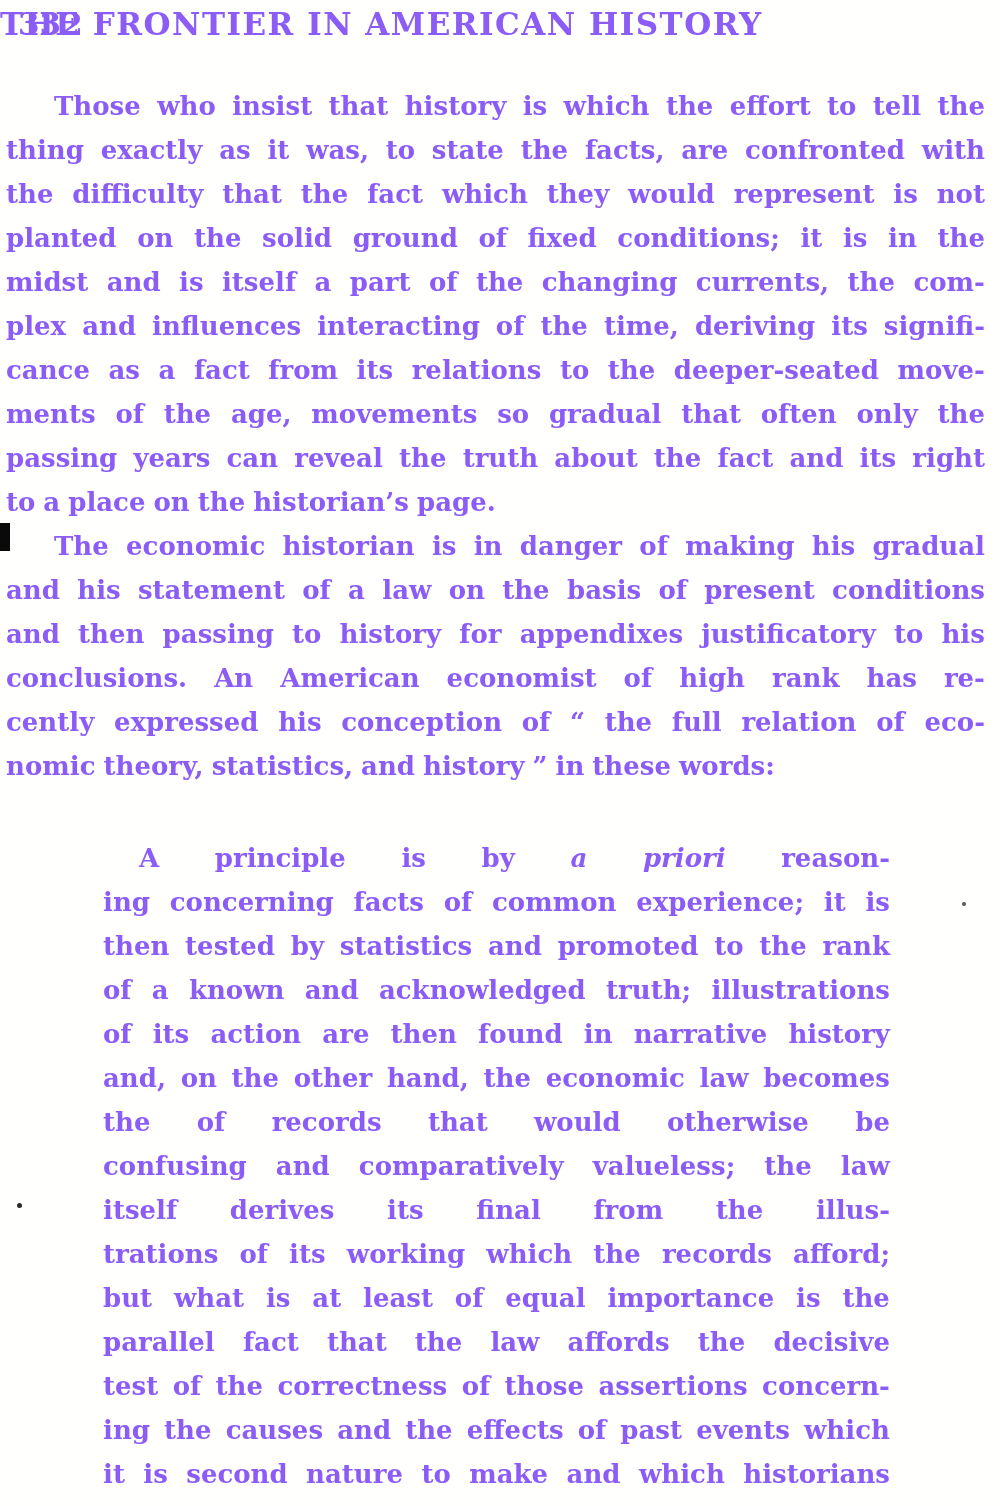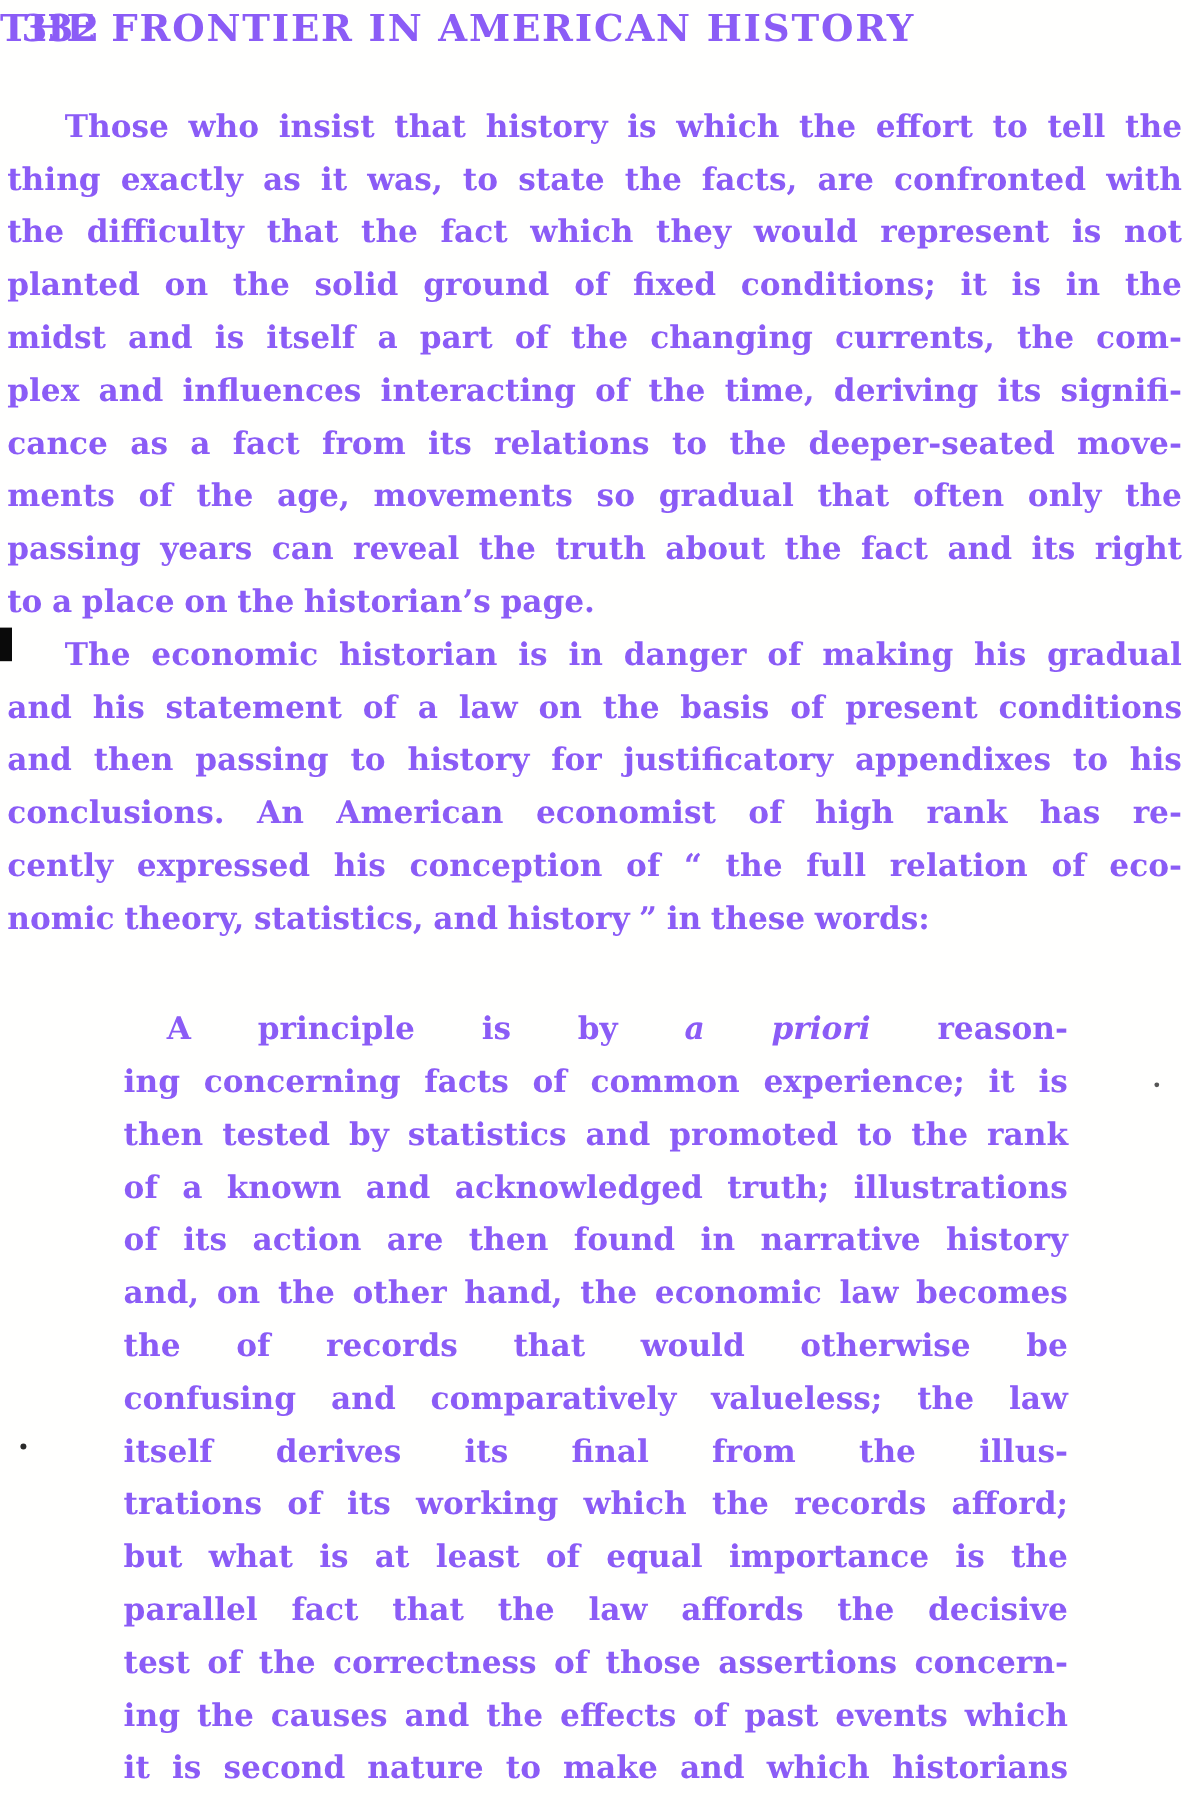--- a/index.html
+++ b/index.html
@@ -66,21 +66,21 @@
         <div class="jline"><span>midst</span><span>and</span><span>is</span><span>itself</span><span>a</span><span>part</span><span>of</span><span>the</span><span>changing</span><span>currents,</span><span>the</span><span>com-</span></div>
         <div class="jline"><span>plex</span><span>and</span><span>influences</span><span>interacting</span><span>of</span><span>the</span><span>time,</span><span>deriving</span><span>its</span><span>signifi-</span></div>
         <div class="jline"><span>cance</span><span>as</span><span>a</span><span>fact</span><span>from</span><span>its</span><span>relations</span><span>to</span><span>the</span><span>deeper-seated</span><span>move-</span></div>
         <div class="jline"><span>ments</span><span>of</span><span>the</span><span>age,</span><span>movements</span><span>so</span><span>gradual</span><span>that</span><span>often</span><span>only</span><span>the</span></div>
         <div class="jline"><span>passing</span><span>years</span><span>can</span><span>reveal</span><span>the</span><span>truth</span><span>about</span><span>the</span><span>fact</span><span>and</span><span>its</span><span>right</span></div>
         <div class="jline last"><span>to</span><span>a</span><span>place</span><span>on</span><span>the</span><span>historian’s</span><span>page.</span></div>
       </div>
     <div>
         <div class="jline first"><span>The</span><span>economic</span><span>historian</span><span>is</span><span>in</span><span>danger</span><span>of</span><span>making</span><span>his</span><span>gradual</span></div>
         <div class="jline"><span>and</span><span>his</span><span>statement</span><span>of</span><span>a</span><span>law</span><span>on</span><span>the</span><span>basis</span><span>of</span><span>present</span><span>conditions</span></div>
-        <div class="jline"><span>and</span><span>then</span><span>passing</span><span>to</span><span>history</span><span>for</span><span>justificatory</span><span>appendixes</span><span>to</span><span>his</span></div>
+        <div class="jline"><span>and</span><span>then</span><span>passing</span><span>to</span><span>history</span><span>for</span><span>appendixes</span><span>justificatory</span><span>to</span><span>his</span></div>
         <div class="jline"><span>conclusions.</span><span>An</span><span>American</span><span>economist</span><span>of</span><span>high</span><span>rank</span><span>has</span><span>re-</span></div>
         <div class="jline"><span>cently</span><span>expressed</span><span>his</span><span>conception</span><span>of</span><span>“</span><span>the</span><span>full</span><span>relation</span><span>of</span><span>eco-</span></div>
         <div class="jline last"><span>nomic</span><span>theory,</span><span>statistics,</span><span>and</span><span>history</span><span>”</span><span>in</span><span>these</span><span>words:</span></div>
       </div>
     <div class="quote-block">
         <div class="jline first"><span>A</span><span>principle</span><span>is</span><span>by</span><span class="it">a</span><span class="it">priori</span><span>reason-</span></div>
         <div class="jline"><span>ing</span><span>concerning</span><span>facts</span><span>of</span><span>common</span><span>experience;</span><span>it</span><span>is</span></div>
         <div class="jline"><span>then</span><span>tested</span><span>by</span><span>statistics</span><span>and</span><span>promoted</span><span>to</span><span>the</span><span>rank</span></div>
         <div class="jline"><span>of</span><span>a</span><span>known</span><span>and</span><span>acknowledged</span><span>truth;</span><span>illustrations</span></div>
         <div class="jline"><span>of</span><span>its</span><span>action</span><span>are</span><span>then</span><span>found</span><span>in</span><span>narrative</span><span>history</span></div>

